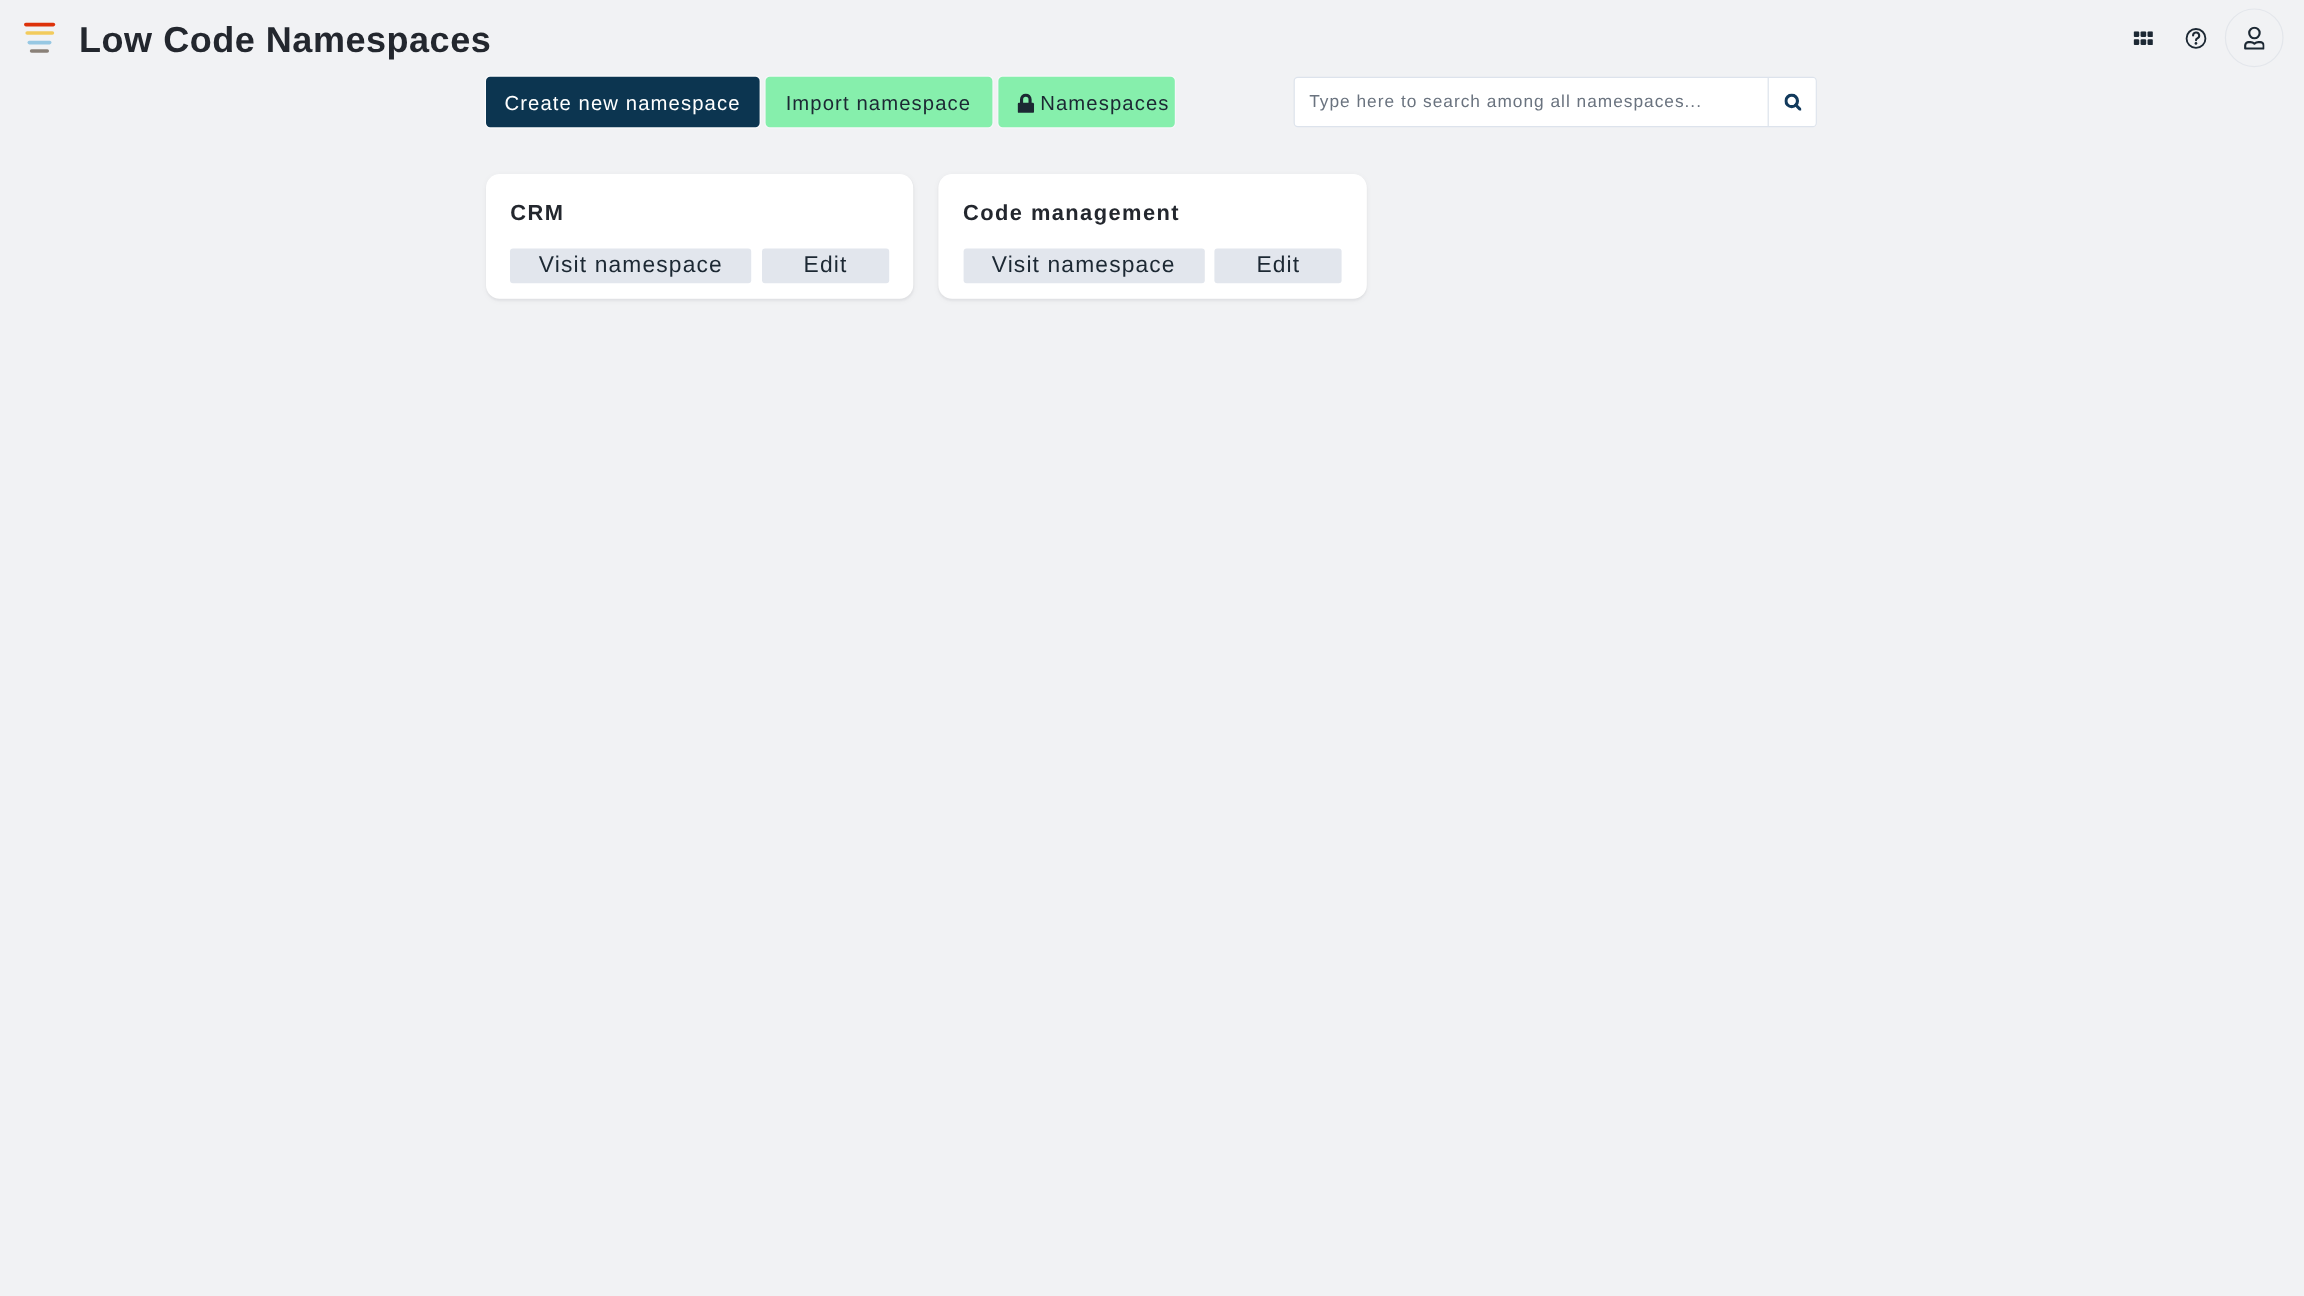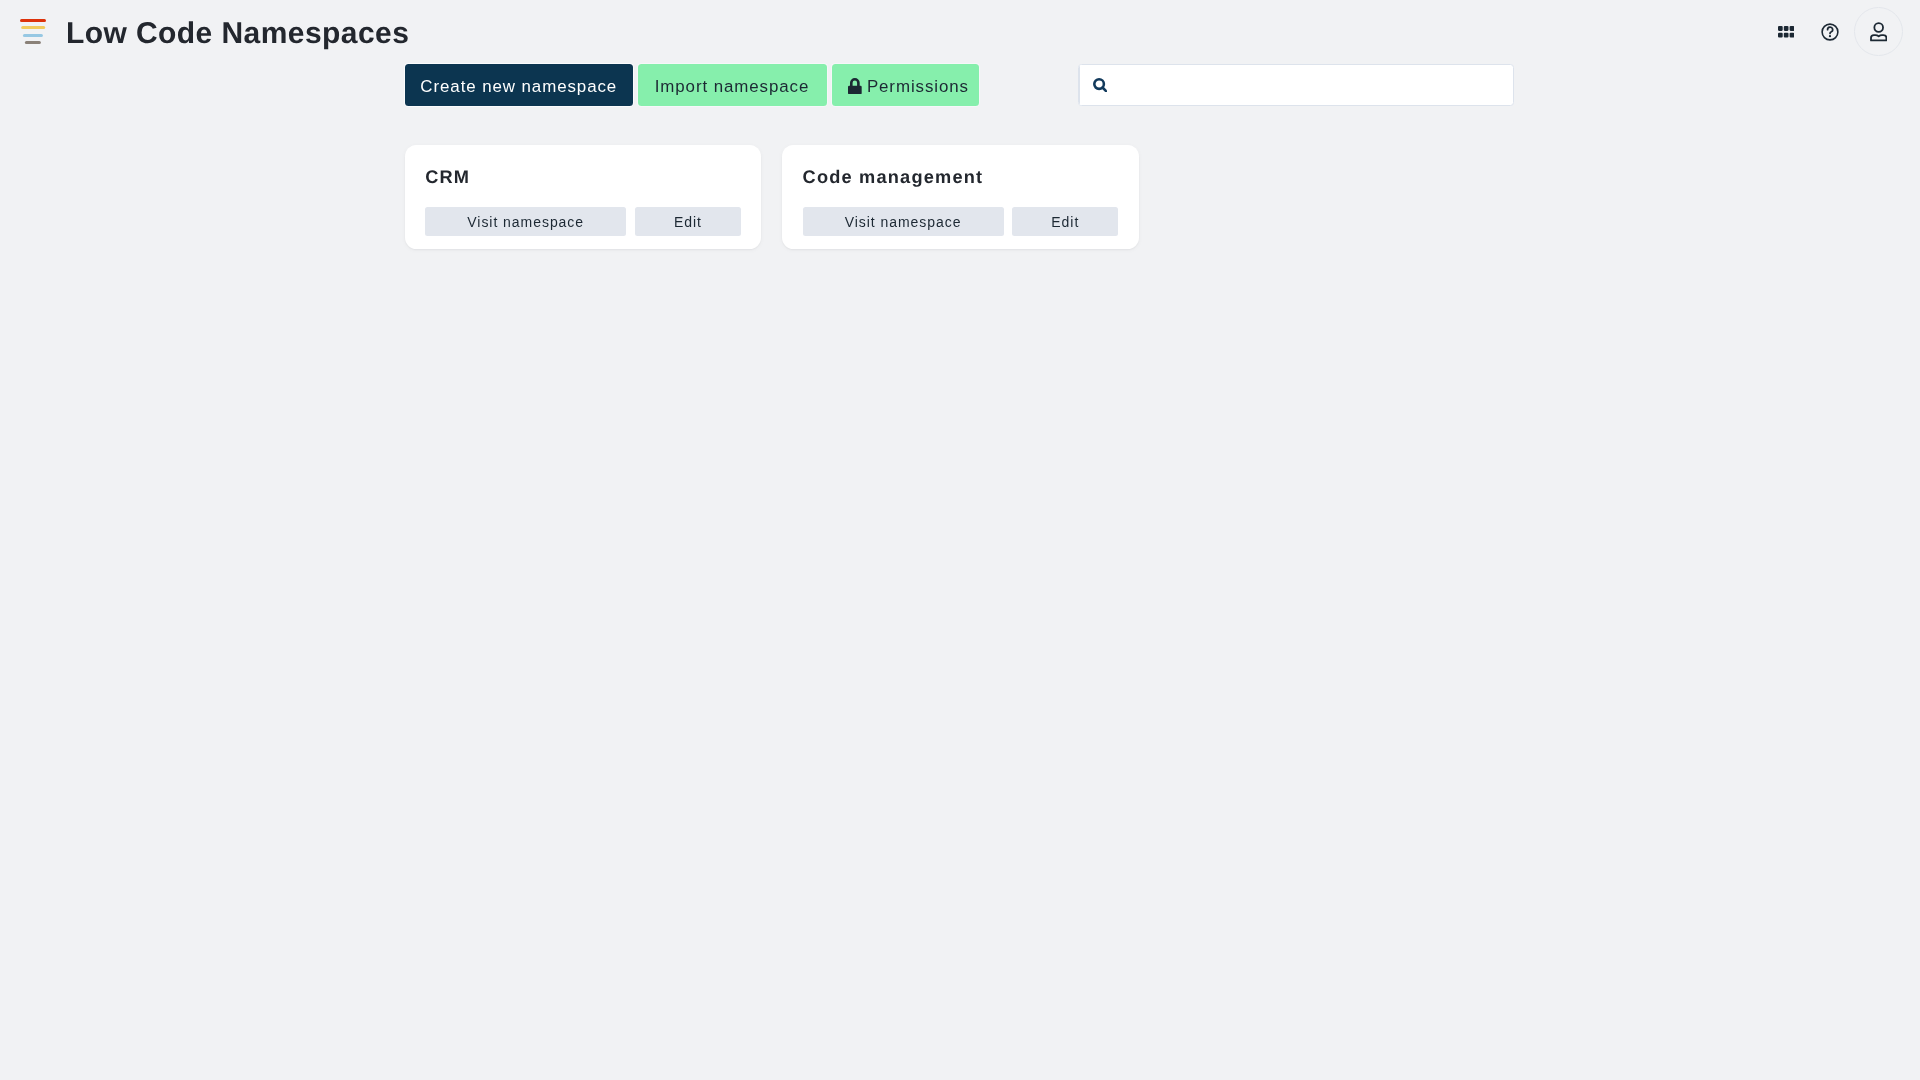--- a/index.html
+++ b/index.html
@@ -65,21 +65,21 @@
   .search-btn svg { position: absolute; left: 12.9px; top: 12.7px; }
 
   
   .cards { position: absolute; left: 404.9px; top: 129.7px; display: flex; gap: 20.9px; }
   .card { background: #fff; border-radius: 11.5px; padding: 20.3px 20.3px 12.7px; width: 356.5px;
           box-shadow: 0 1px 2px rgba(16,24,40,.05), 0 1px 5px rgba(16,24,40,.04); margin-top: 15px; }
   .card-title { font-size: 18.2px; font-weight: 700; letter-spacing: 1.2px; color: #23272e;
      line-height: 1; height: 18.5px; margin: 3.1px 0 0 0; }
   .card-actions { display: flex; gap: 8.5px; margin-top: 20.1px; }
   .card-btn { height: 29.2px; background: #e2e6ed; color: #1c2833; border: 0; border-radius: 2.5px;
-     font-family: inherit; font-size: 14px; letter-spacing: .95px; cursor: pointer; padding: .8px 0 0; }
+     font-family: inherit; font-size: 19px; letter-spacing: .95px; cursor: pointer; padding: .8px 0 0; }
   .card-btn.visit { width: 201.4px; }
   .card-btn.edit  { width: 106.6px; }
 </style>
 </head>
 <body>
 
 <div class="app">
   <div class="header">
     <div class="logo">
       <i style="background: rgb(221, 50, 10);"></i>
@@ -119,25 +119,26 @@
   <div class="toolbar">
     <button class="btn btn-primary">Create new namespace</button>
     <button class="btn btn-secondary" id="btn-import">Import namespace</button>
     <button class="btn btn-secondary" id="btn-permissions">
       <span class="lock-icon">
         <svg width="13.7" height="16.3" viewBox="0 0 13.7 16.3" aria-hidden="true">
           <path d="M3.3 8.2 V4.85 a3.55 3.55 0 0 1 7.1 0 V8.2" fill="none" stroke="#1c2833" stroke-width="2.6"></path>
           <rect x="0" y="7.7" width="13.7" height="8.6" rx="1.2" fill="#1c2833"></rect>
         </svg>
       </span>
-      <span>Permissions</span>
+      <span>Namespaces</span>
     </button>
   </div>
 
   <div class="search-wrap">
+    <input class="search-input" value="" placeholder="Type here to search among all namespaces..." style="">
     <button class="search-btn">
       <svg width="14.6" height="14.6" viewBox="0 0 14.6 14.6" aria-hidden="true">
         <circle cx="6.1" cy="6.1" r="4.8" fill="none" stroke="#123a5c" stroke-width="2.6"></circle>
         <path d="M9.5 9.5 L13.3 13.3" stroke="#123a5c" stroke-width="2.6" stroke-linecap="round"></path>
       </svg>
     </button>
   </div>
 
   <div class="cards">
 

